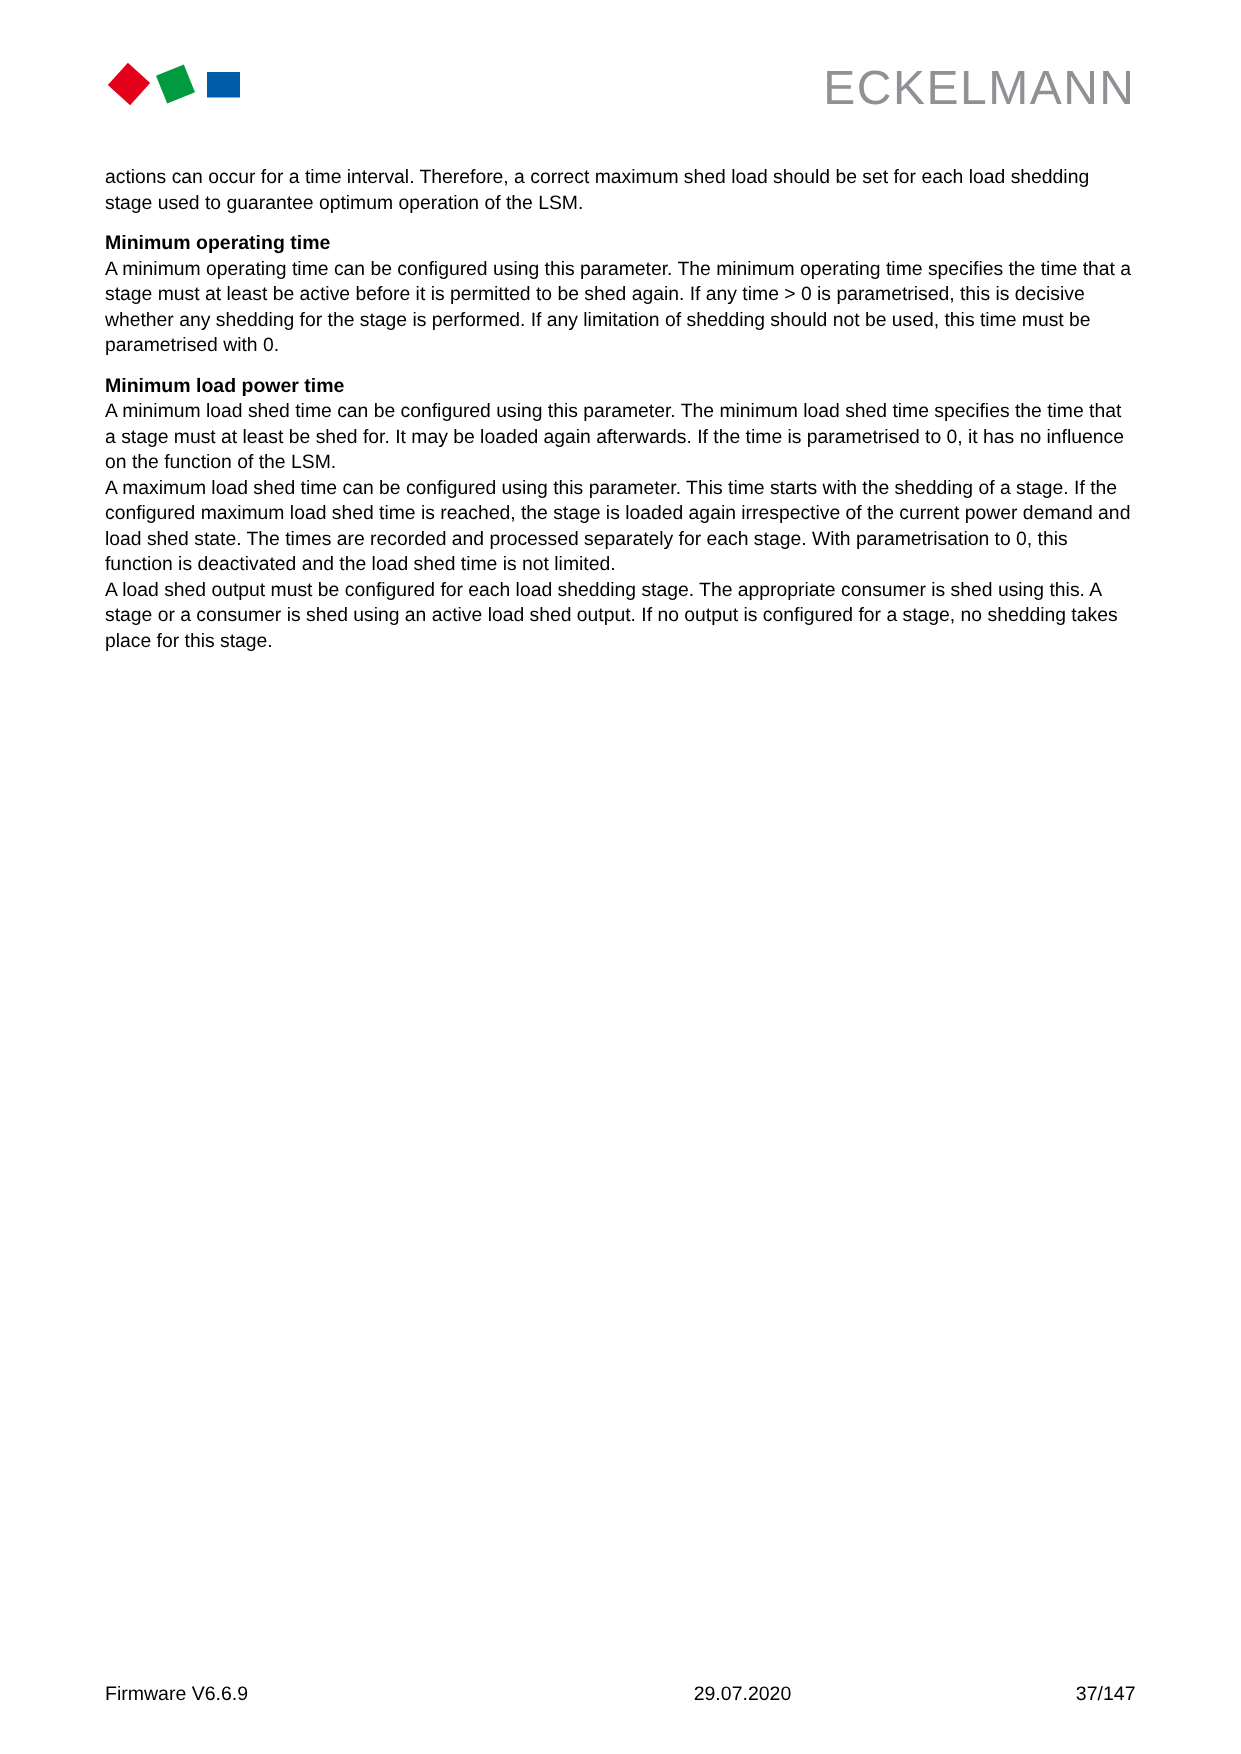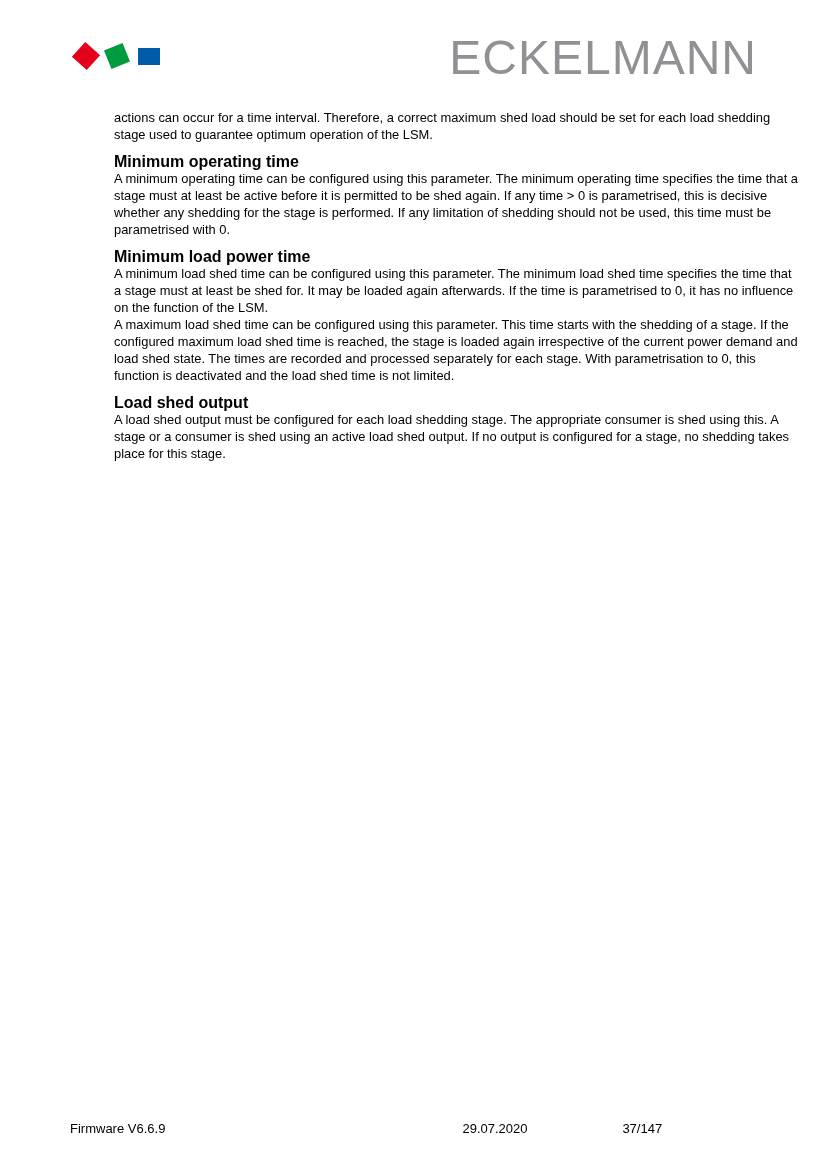--- a/index.html
+++ b/index.html
@@ -40,59 +40,58 @@
     height: 20px;
     margin-right: 11px;
   }
   .logo-red   { background: #e2001a; transform: rotate(-48deg); }
   .logo-green { background: #009b3e; transform: rotate(-22deg); }
   .logo-blue  { background: #005ca9; transform: rotate(0deg); width: 22px; height: 17px; }
   .wordmark {
     position: absolute;
     right: 0;
     top: -4px;
-    font-size: 48px;
+    font-size: 32px;
     line-height: 44px;
     font-weight: 400;
     color: #8f9194;
     letter-spacing: 1px;
     white-space: nowrap;
   }
   
   .content {
     position: absolute;
     top: 109px;
     left: 70px;
     width: 688px;
     font-size: 12.9px;
     line-height: 17px;
-    margin-left: 44px;
   }
   .content p {
     margin: 0;
   }
   .content .section-heading {
-    font-size: 16px;
+    font-size: 13px;
     font-weight: 700;
     margin: 10px 0 0 0;
     line-height: 17px;
   }
   
   .footer {
     position: absolute;
     left: 70px;
     right: 70px;
     bottom: 32px;
     display: flex;
     font-size: 13px;
     line-height: 16px;
   }
   .footer .f-left   { width: 33.3%; text-align: left; }
   .footer .f-center { width: 33.3%; text-align: right; }
-  .footer .f-right  { width: 33.4%; text-align: center; }
+  .footer .f-right  { width: 33.4%; text-align: right; }
 </style>
 </head>
 <body>
 
 <div class="page">
 
   <div class="header">
     <div class="logo">
       <span class="logo-shape logo-red"></span>
       <span class="logo-shape logo-green"></span>
@@ -105,21 +104,20 @@
     <p>actions can occur for a time interval. Therefore, a correct maximum shed load should be set for each load shedding stage used to guarantee optimum operation of the LSM.</p>
 
     <p class="section-heading">Minimum operating time</p>
     <p>A minimum operating time can be configured using this parameter. The minimum operating time specifies the time that a stage must at least be active before it is permitted to be shed again. If any time &gt; 0 is parametrised, this is decisive whether any shedding for the stage is performed. If any limitation of shedding should not be used, this time must be parametrised with 0.</p>
 
     <p class="section-heading">Minimum load power time</p>
     <p>A minimum load shed time can be configured using this parameter. The minimum load shed time specifies the time that a stage must at least be shed for. It may be loaded again afterwards. If the time is parametrised to 0, it has no influence on the function of the LSM.</p>
 
     <p>A maximum load shed time can be configured using this parameter. This time starts with the shedding of a stage. If the configured maximum load shed time is reached, the stage is loaded again irrespective of the current power demand and load shed state. The times are recorded and processed separately for each stage. With parametrisation to 0, this function is deactivated and the load shed time is not limited.</p>
 
-    <p class="section-heading">Load shed output</p>
     <p>A load shed output must be configured for each load shedding stage. The appropriate consumer is shed using this. A stage or a consumer is shed using an active load shed output. If no output is configured for a stage, no shedding takes place for this stage.</p>
   </div>
 
   <div class="footer">
     <span class="f-left">Firmware V6.6.9</span>
     <span class="f-center">29.07.2020</span>
     <span class="f-right">37/147</span>
   </div>
 
 </div>

